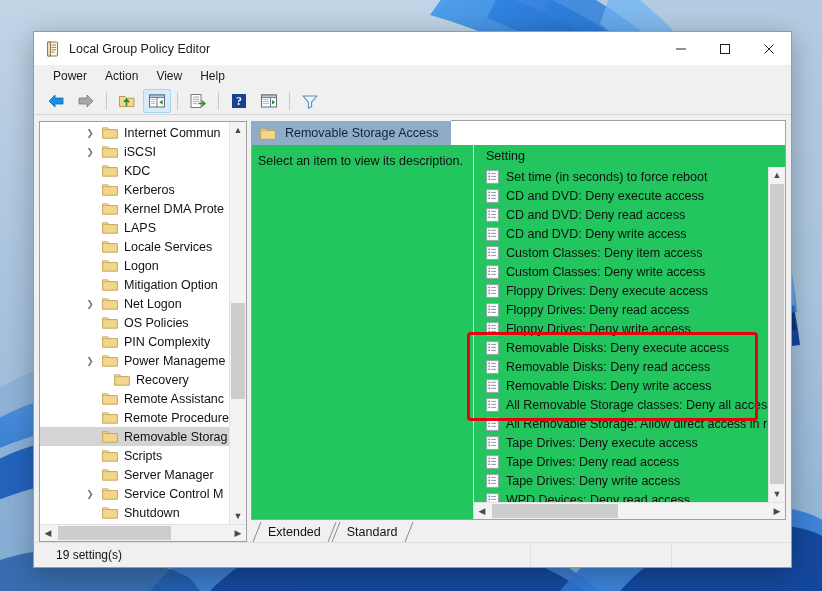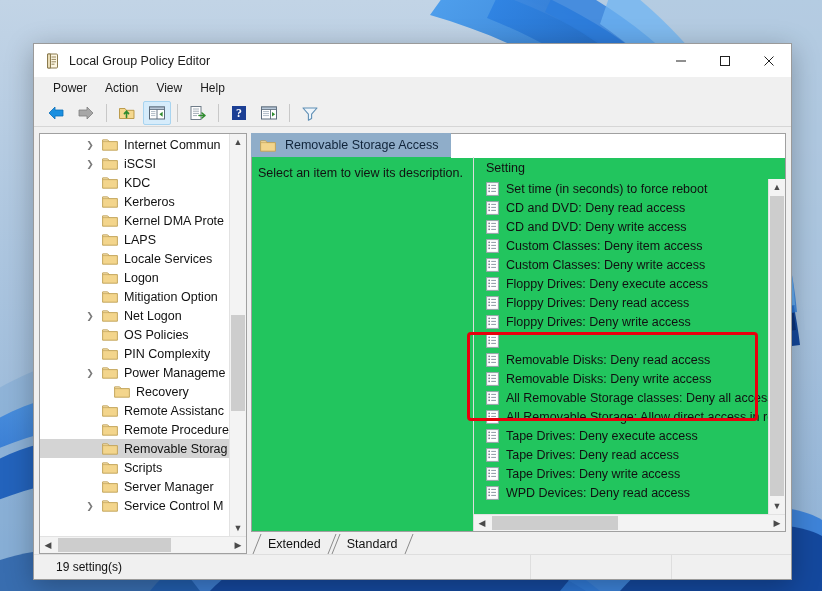--- a/index.html
+++ b/index.html
@@ -11,21 +11,21 @@
     background:#aec4dd;
     position:relative;
   }
   
   #desktop{position:absolute;inset:0;overflow:hidden;
     background:linear-gradient(150deg,#b8cbe0 0%,#a9c1db 28%,#93b0d2 55%,#6d98c8 78%,#3f6fae 100%);}
   #desktop svg{position:absolute;inset:0;width:822px;height:591px;display:block;}
 
   
   #window{
-    position:absolute;left:33px;top:43px;width:757px;height:535px;
+    position:absolute;left:33px;top:31px;width:757px;height:535px;
     background:#f0f0f0;border:1px solid #9a9a9a;
     box-shadow:0 6px 26px rgba(0,0,0,.28);
     display:flex;flex-direction:column;
   }
   .titlebar{height:33px;background:#ffffff;display:flex;align-items:center;flex:0 0 auto;}
   .title-ico{width:18px;height:18px;margin-left:10px;margin-right:7px;position:relative;flex:0 0 auto;}
   .title-text{font-size:12.5px;color:#1b1b1b;flex:1 1 auto;}
   .winbtns{display:flex;height:33px;}
   .winbtn{width:44px;height:33px;display:flex;align-items:center;justify-content:center;
           font-size:12px;color:#202020;background:#fff;}
@@ -58,21 +58,21 @@
   .vscroll .arr{height:16px;display:flex;align-items:center;justify-content:center;color:#4a4a4a;font-size:9px;}
   .vscroll .arr.bot{position:absolute;bottom:0;left:0;right:0;}
   .vthumb{position:absolute;left:1px;right:1px;background:#cdcdcd;}
   .hscroll{height:16px;background:#f3f3f3;border-top:1px solid #e2e2e2;position:relative;flex:0 0 auto;}
   .hscroll .arr{position:absolute;top:0;height:16px;width:16px;display:flex;align-items:center;justify-content:center;color:#4a4a4a;font-size:9px;}
   .hscroll .arr.l{left:0;} .hscroll .arr.r{right:0;}
   .hthumb{position:absolute;top:1px;bottom:1px;background:#cdcdcd;}
 
   
   .rightpane{flex:1 1 auto;display:flex;flex-direction:column;min-width:0;min-height:0;}
-  .rp-head{height:24px;background:#8fadc9;display:flex;align-items:flex-start;position:relative;flex:0 0 auto;}
+  .rp-head{height:24px;background:#8fadc9;display:flex;align-items:flex-end;position:relative;flex:0 0 auto;}
   .rp-head .hcap{height:24px;background:#8fadc9;display:flex;align-items:center;padding:0 12px 0 9px;
                  border-top-right-radius:9px;}
   .rp-head .hcap .fico{width:16px;height:13px;margin-right:9px;}
   .rp-head .hcap span{font-size:12.5px;color:#10243a;}
   .rp-head .filler{flex:1 1 auto;height:24px;background:#fff;border-top:1px solid #a0a0a0;border-right:1px solid #a0a0a0;}
   .rp-body{flex:1 1 auto;display:flex;background:#22c55e;border:1px solid #a0a0a0;border-top:none;min-height:0;}
 
   .descpane{width:207px;flex:0 0 auto;padding:9px 8px 0 6px;font-size:12.5px;color:#111;}
   .listwrap{flex:1 1 auto;display:flex;flex-direction:column;min-width:0;min-height:0;position:relative;
             border-left:1px solid #dcdcdc;}
@@ -400,20 +400,27 @@
               <span class="tlabel">Server Manager</span>
             </div>
             <div class="trow" style="position: relative;">
               <span class="chev">❯</span>
               <span class="fico"><svg width="16" height="13" viewBox="0 0 16 13">
                   <path d="M0.6 2 h5.1 l1.3 1.6 h8.4 v8.6 h-14.8 z" fill="#f3d58c" stroke="#c0a055" stroke-width="0.9"></path>
                   <path d="M0.6 2 h5.1 l1.3 1.6 h-6.4 z" fill="#fbe8ba" stroke="#c0a055" stroke-width="0.7"></path>
                 </svg></span>
               <span class="tlabel">Service Control M</span>
             </div>
+            <div class="trow" style="position: relative;">
+              <span class="fico"><svg width="16" height="13" viewBox="0 0 16 13">
+                  <path d="M0.6 2 h5.1 l1.3 1.6 h8.4 v8.6 h-14.8 z" fill="#f3d58c" stroke="#c0a055" stroke-width="0.9"></path>
+                  <path d="M0.6 2 h5.1 l1.3 1.6 h-6.4 z" fill="#fbe8ba" stroke="#c0a055" stroke-width="0.7"></path>
+                </svg></span>
+              <span class="tlabel">Shutdown</span>
+            </div>
             <div class="trow" style="position: relative;"></div>
           </div>
         <div class="vscroll">
           <div class="arr">▲</div>
           <div class="vthumb" style="top:181px;height:96px;"></div>
           <div class="arr bot">▼</div>
         </div>
       </div>
       <div class="hscroll">
         <div class="arr l">◀</div>
@@ -470,20 +477,36 @@
                         <rect x="2.4" y="2.6" width="1.5" height="1.5"></rect>
                         <rect x="2.4" y="5.6" width="1.5" height="1.5"></rect>
                         <rect x="2.4" y="8.6" width="1.5" height="1.5"></rect>
                       </g>
                       <g stroke="#8d99a5" stroke-width="1">
                         <line x1="5.2" y1="3.4" x2="10" y2="3.4"></line>
                         <line x1="5.2" y1="6.4" x2="10" y2="6.4"></line>
                         <line x1="5.2" y1="9.4" x2="10" y2="9.4"></line>
                       </g>
                     </svg></span>
+                  <span>CD and DVD: Deny execute access</span>
+                </div>
+                <div class="lrow">
+                  <span class="sico"><svg width="13" height="14" viewBox="0 0 13 14">
+                      <rect x="0.6" y="0.6" width="11.8" height="12.8" fill="#fff" stroke="#9aa3ab" stroke-width="1"></rect>
+                      <g fill="#6f7c88">
+                        <rect x="2.4" y="2.6" width="1.5" height="1.5"></rect>
+                        <rect x="2.4" y="5.6" width="1.5" height="1.5"></rect>
+                        <rect x="2.4" y="8.6" width="1.5" height="1.5"></rect>
+                      </g>
+                      <g stroke="#8d99a5" stroke-width="1">
+                        <line x1="5.2" y1="3.4" x2="10" y2="3.4"></line>
+                        <line x1="5.2" y1="6.4" x2="10" y2="6.4"></line>
+                        <line x1="5.2" y1="9.4" x2="10" y2="9.4"></line>
+                      </g>
+                    </svg></span>
                   <span>CD and DVD: Deny read access</span>
                 </div>
                 <div class="lrow">
                   <span class="sico"><svg width="13" height="14" viewBox="0 0 13 14">
                       <rect x="0.6" y="0.6" width="11.8" height="12.8" fill="#fff" stroke="#9aa3ab" stroke-width="1"></rect>
                       <g fill="#6f7c88">
                         <rect x="2.4" y="2.6" width="1.5" height="1.5"></rect>
                         <rect x="2.4" y="5.6" width="1.5" height="1.5"></rect>
                         <rect x="2.4" y="8.6" width="1.5" height="1.5"></rect>
                       </g>
@@ -582,20 +605,21 @@
                         <rect x="2.4" y="2.6" width="1.5" height="1.5"></rect>
                         <rect x="2.4" y="5.6" width="1.5" height="1.5"></rect>
                         <rect x="2.4" y="8.6" width="1.5" height="1.5"></rect>
                       </g>
                       <g stroke="#8d99a5" stroke-width="1">
                         <line x1="5.2" y1="3.4" x2="10" y2="3.4"></line>
                         <line x1="5.2" y1="6.4" x2="10" y2="6.4"></line>
                         <line x1="5.2" y1="9.4" x2="10" y2="9.4"></line>
                       </g>
                     </svg></span>
+                  <span>Removable Disks: Deny execute access</span>
                 </div>
                 <div class="lrow">
                   <span class="sico"><svg width="13" height="14" viewBox="0 0 13 14">
                       <rect x="0.6" y="0.6" width="11.8" height="12.8" fill="#fff" stroke="#9aa3ab" stroke-width="1"></rect>
                       <g fill="#6f7c88">
                         <rect x="2.4" y="2.6" width="1.5" height="1.5"></rect>
                         <rect x="2.4" y="5.6" width="1.5" height="1.5"></rect>
                         <rect x="2.4" y="8.6" width="1.5" height="1.5"></rect>
                       </g>
                       <g stroke="#8d99a5" stroke-width="1">

